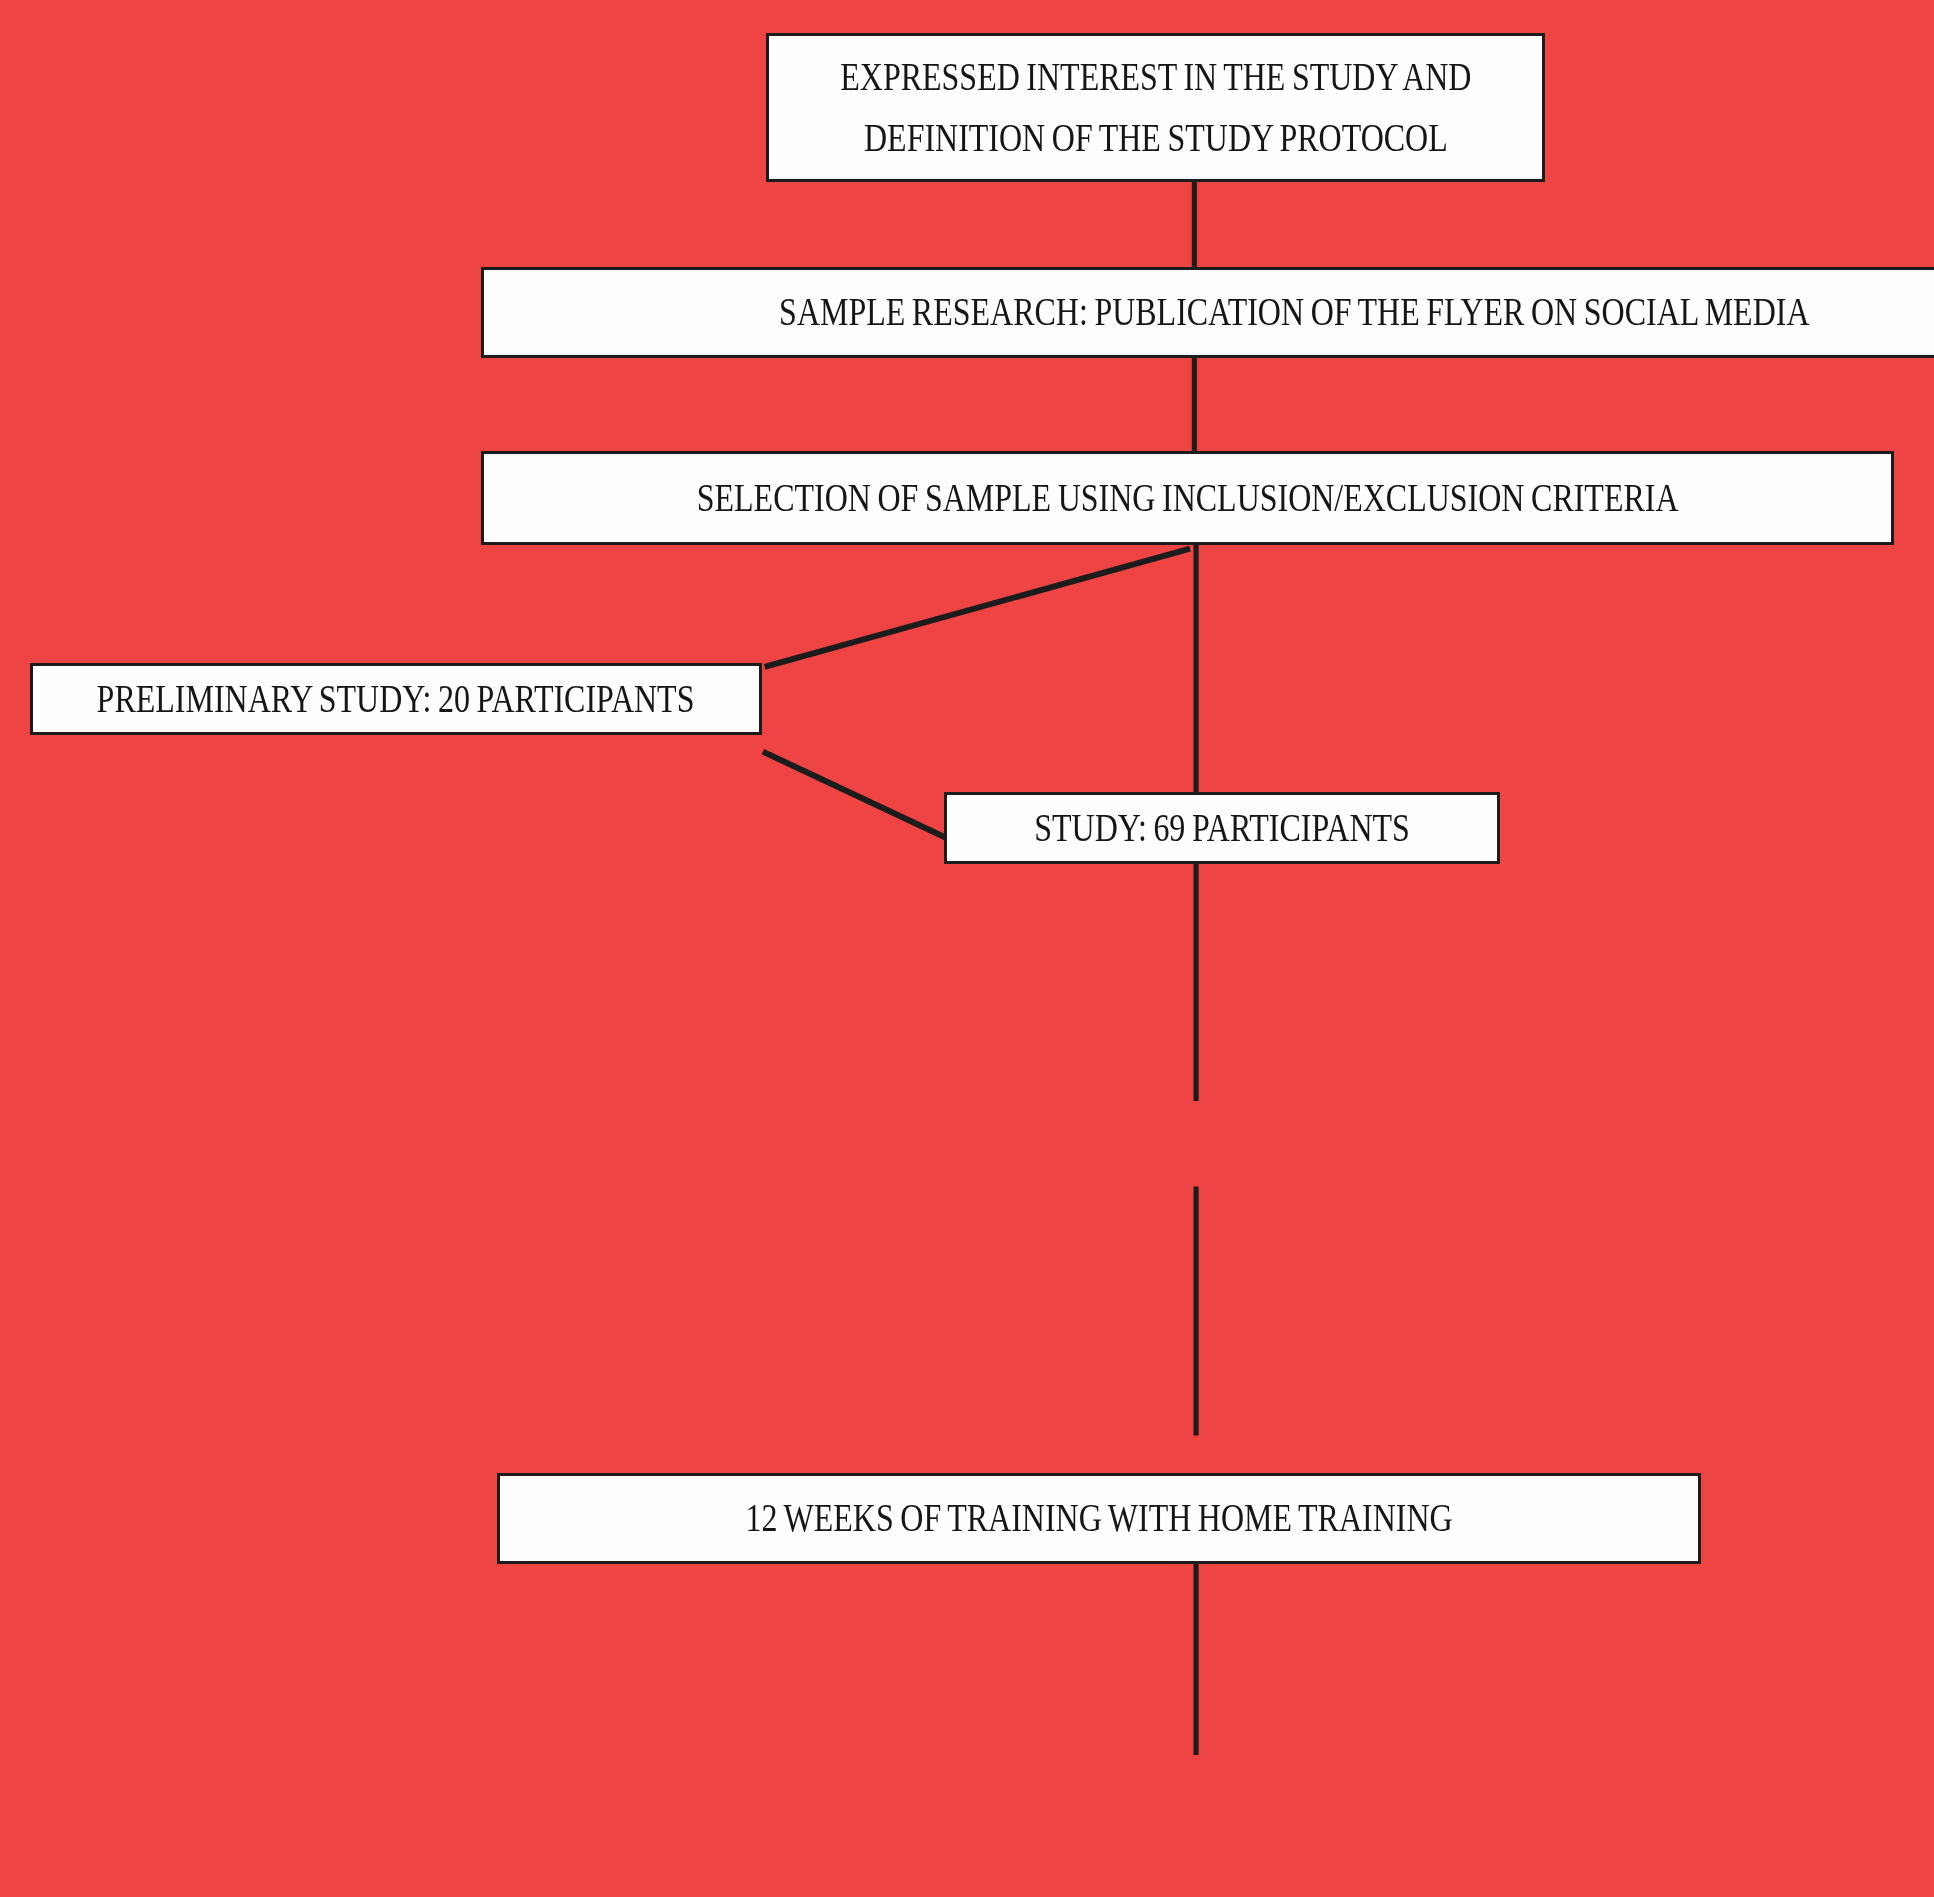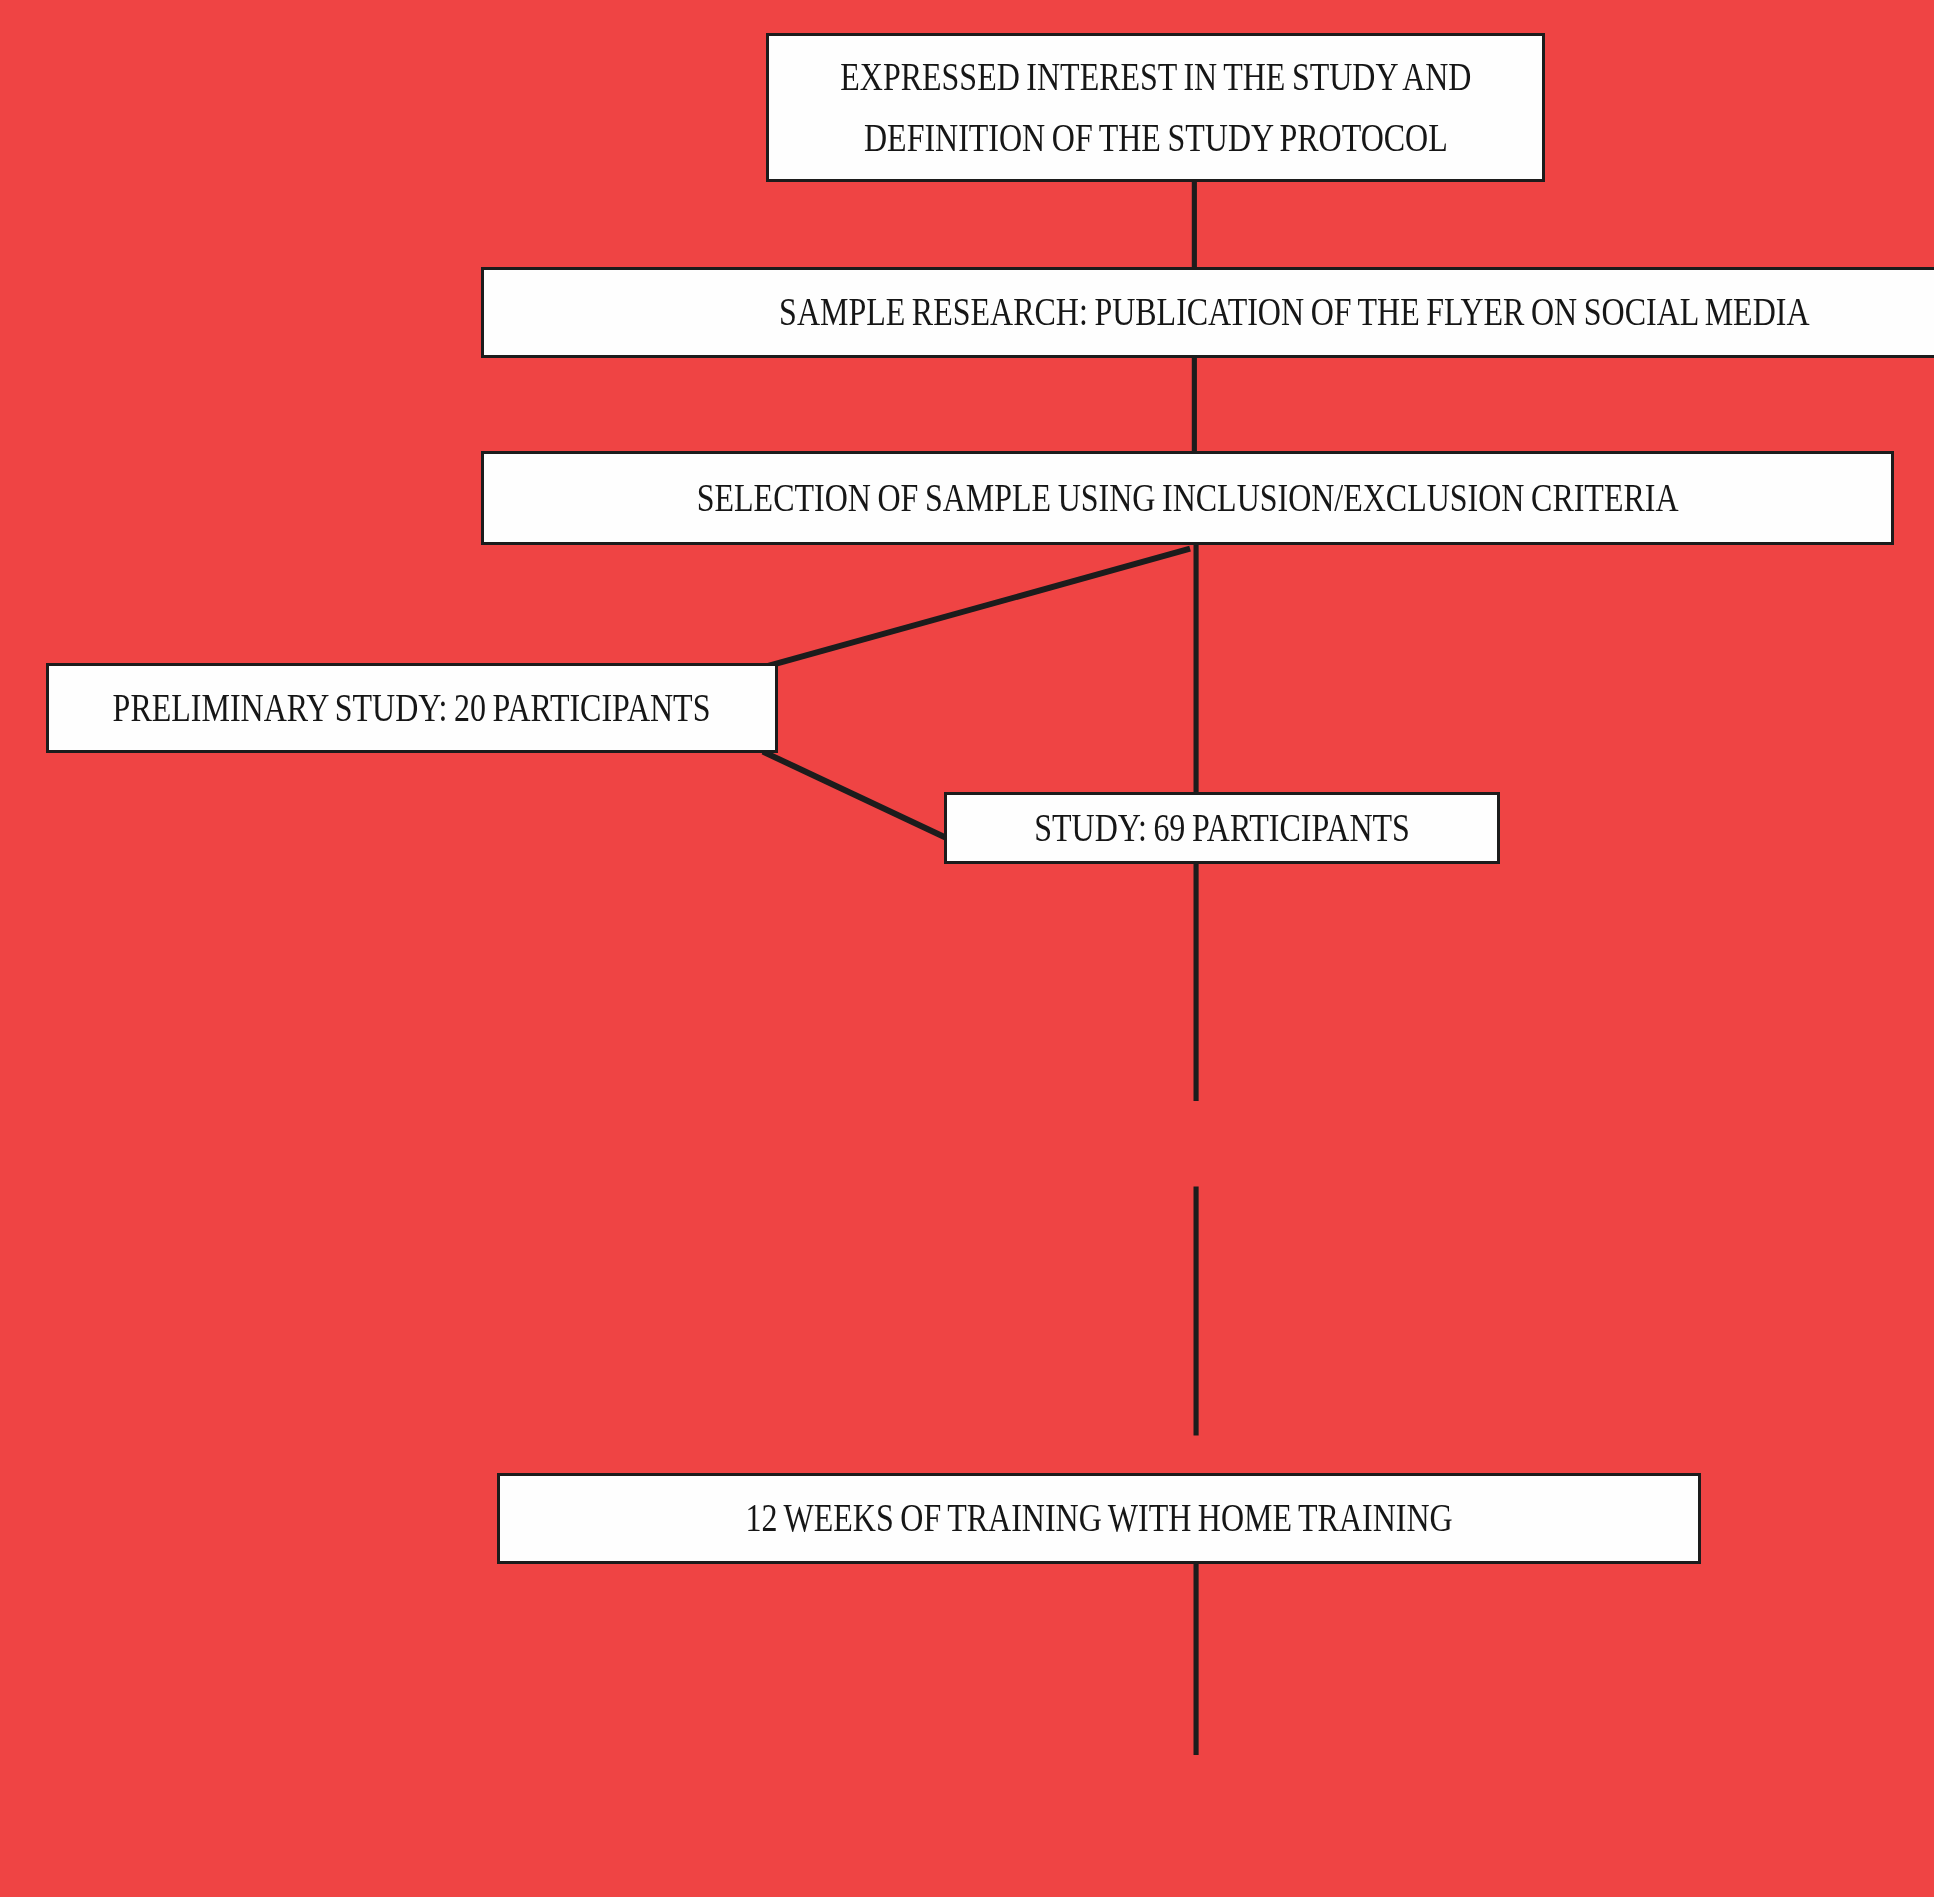--- a/index.html
+++ b/index.html
@@ -50,21 +50,21 @@
   .txt-wrap { white-space: normal; }
   .tline {
     display: block;
     line-height: 1.55;
     white-space: nowrap;
   }
   
   .box-a { left: 766px;  top: 33px;   width: 779px;  height: 149px; }
   .box-b { left: 481px;  top: 267px;  width: 1627px; height: 91px; }
   .box-c { left: 481px;  top: 451px;  width: 1413px; height: 94px; }
-  .box-d { left: 46px;   top: 663px;  width: 732px;  height: 90px; }
+  .box-d { left: 30px;   top: 663px;  width: 732px;  height: 72px; }
   .box-e { left: 944px; top: 792px;  width: 556px;  height: 72px; }
   .box-f { left: 492px;  top: 1097px; width: 1430px; height: 93px; }
   .box-g { left: 497px;  top: 1473px; width: 1204px; height: 91px; }
   .box-h { left: 497px;  top: 1751px; width: 1425px; height: 92px; }
 </style>
 </head>
 <body>
 
 <div class="canvas">
 

